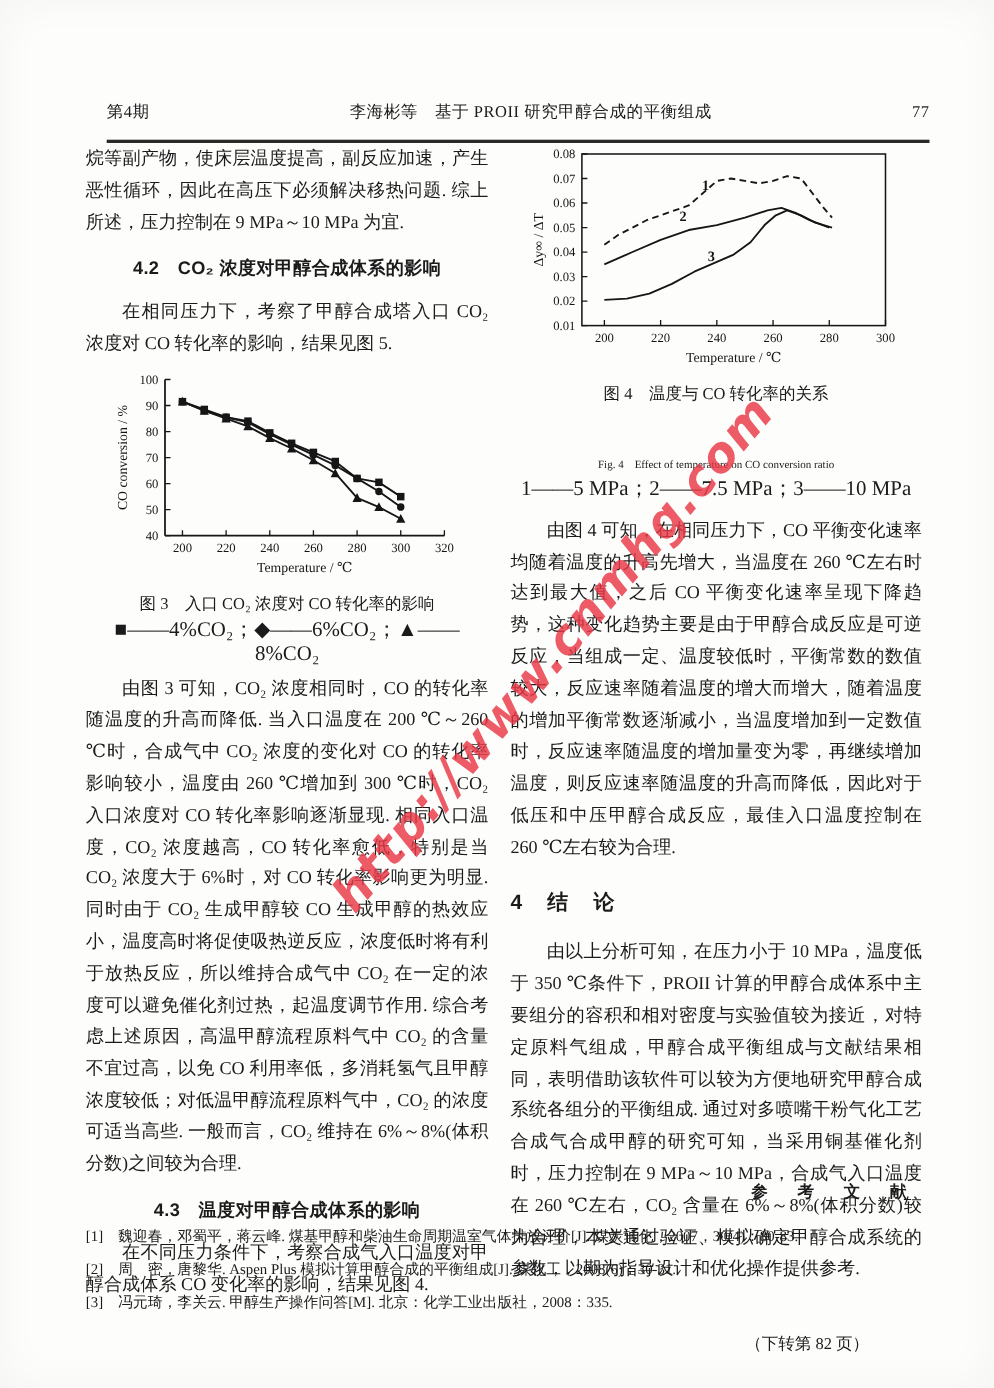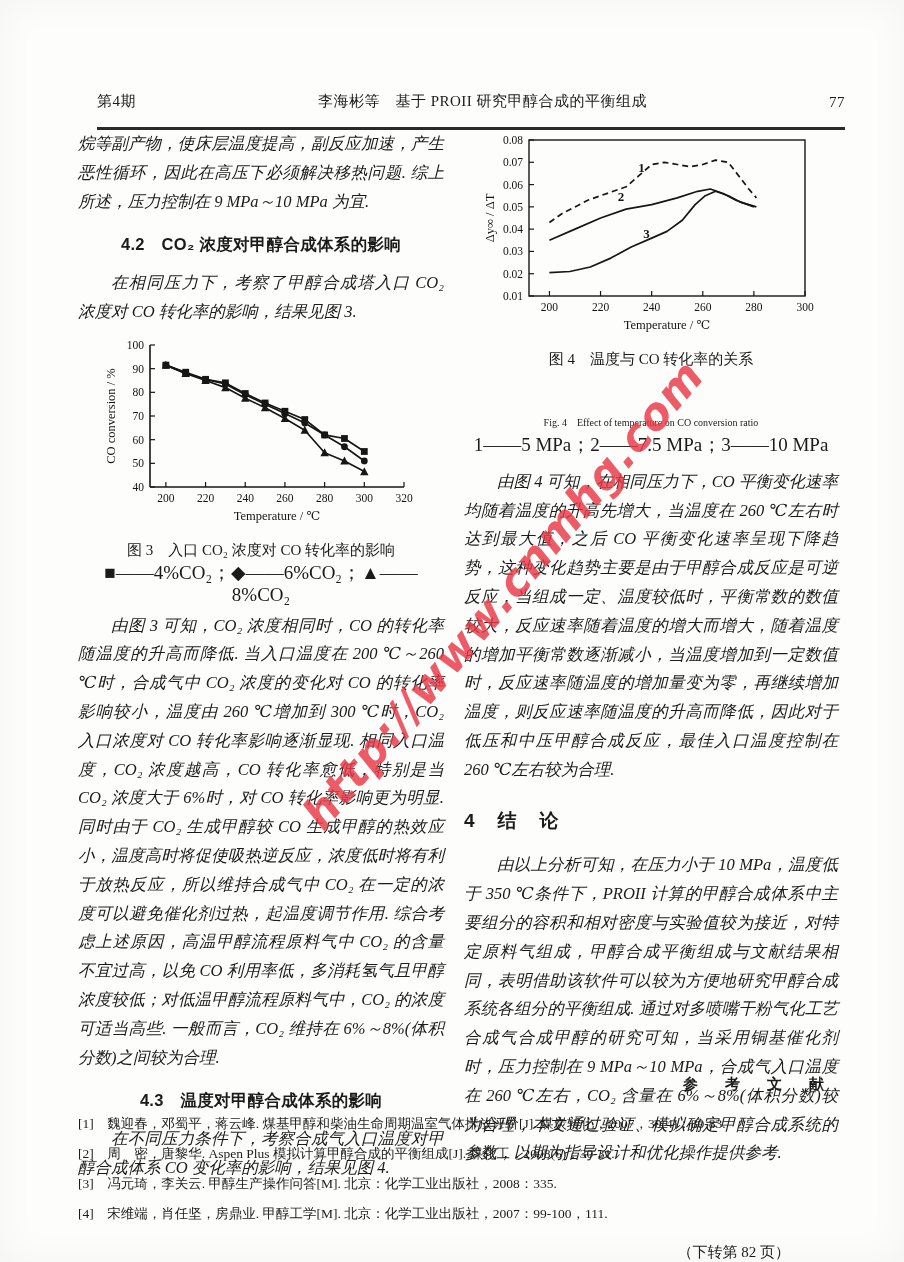--- a/index.html
+++ b/index.html
@@ -21,21 +21,21 @@
     font-size:15px; letter-spacing:0.5px;
     border-bottom:3px solid #2a2a2a;
     padding-bottom:16px;
     margin-left:19px;
   }
   .header .mid { font-size:15px; }
   
   .col { position:absolute; top:130px; font-size:16.5px; line-height:28.8px; text-align:justify; }
   .col-left  { left:78px;  width:366px; }
   .col-right { left:464px; width:374px; }
-  p.body-para { text-indent:2em;font-style:italic; }
+  p.body-para { text-indent:2em; }
   h3.sec {
     font-family:"Liberation Sans","DejaVu Sans",sans-serif;
     font-size:16.5px; font-weight:bold; text-align:center; text-indent:0;
     margin:14px 0 10px 0; letter-spacing:0.3px;
   }
   h2.sec-big {
     font-family:"Liberation Sans","DejaVu Sans",sans-serif;
     font-size:19px; font-weight:bold; margin:22px 0 16px 0; letter-spacing:2px;
   }
   
@@ -75,21 +75,21 @@
     <span>第4期</span>
     <span class="mid">李海彬等　基于 PROII 研究甲醇合成的平衡组成</span>
     <span>77</span>
   </div>
 
   <div class="col col-left">
     <p class="body-para" style="text-indent:0;">烷等副产物，使床层温度提高，副反应加速，产生恶性循环，因此在高压下必须解决移热问题. 综上所述，压力控制在 9 MPa～10 MPa 为宜.</p>
 
     <h3 class="sec">4.2　CO₂ 浓度对甲醇合成体系的影响</h3>
 
-    <p class="body-para">在相同压力下，考察了甲醇合成塔入口 CO₂ 浓度对 CO 转化率的影响，结果见图 3.</p>
+    <p class="body-para">在相同压力下，考察了甲醇合成塔入口 CO₂ 浓度对 CO 转化率的影响，结果见图 5.</p>
 
     <div class="figure">
       <div class="chart-holder"><svg width="318" height="192" viewBox="0 0 318 192">
             <line x1="48" y1="10" x2="48" y2="152" stroke="#161616" stroke-width="1.6"></line>
             <line x1="48" y1="152" x2="302" y2="152" stroke="#161616" stroke-width="1.6"></line>
             <line x1="63.875" y1="152" x2="63.875" y2="147" stroke="#161616" stroke-width="1.2"></line>
             <text x="63.875" y="167" text-anchor="middle" class="tick-label">200</text>
             <line x1="103.5625" y1="152" x2="103.5625" y2="147" stroke="#161616" stroke-width="1.2"></line>
             <text x="103.5625" y="167" text-anchor="middle" class="tick-label">220</text>
             <line x1="143.25" y1="152" x2="143.25" y2="147" stroke="#161616" stroke-width="1.2"></line>
@@ -217,19 +217,18 @@
     <h2 class="sec-big">4　结　论</h2>
 
     <p class="body-para">由以上分析可知，在压力小于 10 MPa，温度低于 350 ℃条件下，PROII 计算的甲醇合成体系中主要组分的容积和相对密度与实验值较为接近，对特定原料气组成，甲醇合成平衡组成与文献结果相同，表明借助该软件可以较为方便地研究甲醇合成系统各组分的平衡组成. 通过对多喷嘴干粉气化工艺合成气合成甲醇的研究可知，当采用铜基催化剂时，压力控制在 9 MPa～10 MPa，合成气入口温度在 260 ℃左右，CO₂ 含量在 6%～8%(体积分数)较为合理，本文通过验证、模拟确定甲醇合成系统的参数，以期为指导设计和优化操作提供参考.</p>
   </div>
 
   <div class="refs">
     <div class="refs-heading">参　考　文　献</div>
     <div class="ref-item">[1]　魏迎春，邓蜀平，蒋云峰. 煤基甲醇和柴油生命周期温室气体排放评价[J]. 煤炭转化，2007，30(4)：80-83.</div>
     <div class="ref-item">[2]　周　密，唐黎华. Aspen Plus 模拟计算甲醇合成的平衡组成[J]. 煤化工，2008(6)：30-31.</div>
     <div class="ref-item">[3]　冯元琦，李关云. 甲醇生产操作问答[M]. 北京：化学工业出版社，2008：335.</div>
-    <div class="ref-item">[4]　宋维端，肖任坚，房鼎业. 甲醇工学[M]. 北京：化学工业出版社，2007：99-100，111.</div>
     <div class="continuation">（下转第 82 页）</div>
   </div>
 
   <div class="watermark">http://www.cnmhg.com</div>
 
 </div>
 
 </body></html>

